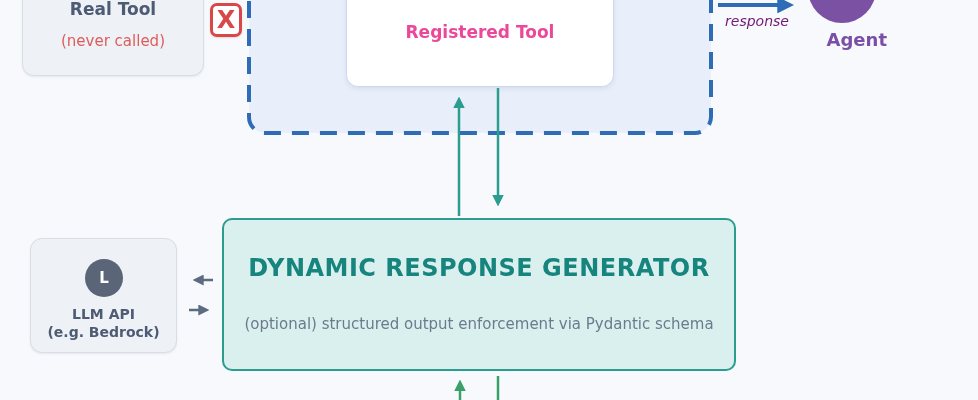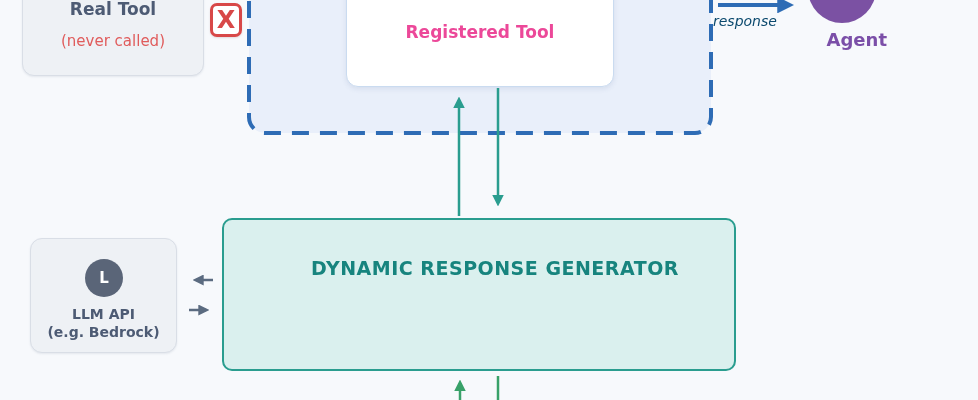--- a/index.html
+++ b/index.html
@@ -32,28 +32,28 @@
   
   #registered-tool{
     left:346px;top:-28px;width:268px;height:115px;background:#ffffff;
     border:1.5px solid #cadbf0;box-shadow:0 2px 5px rgba(70,100,150,.12);
   }
   #registered-tool .title{top:48px;font-weight:bold;font-size:17px;color:#ec4899;line-height:22px;}
 
   
   #agent-avatar{left:808px;top:-45px;width:68px;height:68px;border-radius:50%;background:#7b51a3;}
   #agent-label{left:797px;top:29px;width:90px;text-align:right;font-weight:bold;font-size:18px;color:#7b4fa8;}
-  #response-label{left:713px;top:13px;width:88px;font-style:italic;font-size:14px;color:#0c4a6e;}
+  #response-label{left:713px;top:13px;width:88px;text-align:center;font-style:italic;font-size:14px;color:#701a75;}
 
   
   #generator{
     left:222px;top:218px;width:514px;height:153px;border-radius:10px;
     background:#daf0ee;border:2px solid #2a9d8f;box-shadow:none;
   }
-  #generator .title{top:36px;font-weight:bold;font-size:19px;letter-spacing:.5px;color:#17847e;line-height:24px;padding-left:16px;}
+  #generator .title{top:36px;font-weight:bold;font-size:24px;letter-spacing:.5px;color:#17847e;line-height:24px;}
   #generator .subtitle{top:94px;font-size:15px;color:#6b7a8d;line-height:20px;}
 
   
   #llm-api{left:30px;top:238px;width:147px;height:115px;}
   #llm-badge{
     position:absolute;left:54px;top:20px;width:38px;height:38px;border-radius:50%;
     background:#5a6578;color:#ffffff;display:flex;align-items:center;justify-content:center;
     font-weight:bold;font-size:15px;
   }
   #llm-api .title{top:66px;font-weight:bold;font-size:14px;color:#4d5b74;line-height:18px;}
@@ -82,20 +82,21 @@
   <div class="node" id="registered-tool">
     <div class="t title">Registered Tool</div>
   </div>
 
   <div class="abs" id="agent-avatar"></div>
   <div class="abs" id="agent-label">Agent</div>
   <div class="abs" id="response-label">response</div>
 
   <div class="node" id="generator">
     <div class="t title">DYNAMIC RESPONSE GENERATOR</div>
+    <div class="t subtitle">(optional) structured output enforcement via Pydantic schema</div>
   </div>
 
   <div class="node" id="llm-api">
     <div id="llm-badge">
       <span>L</span>
     </div>
     <div class="t title">LLM API</div>
     <div class="t subtitle">(e.g. Bedrock)</div>
   </div>
 

